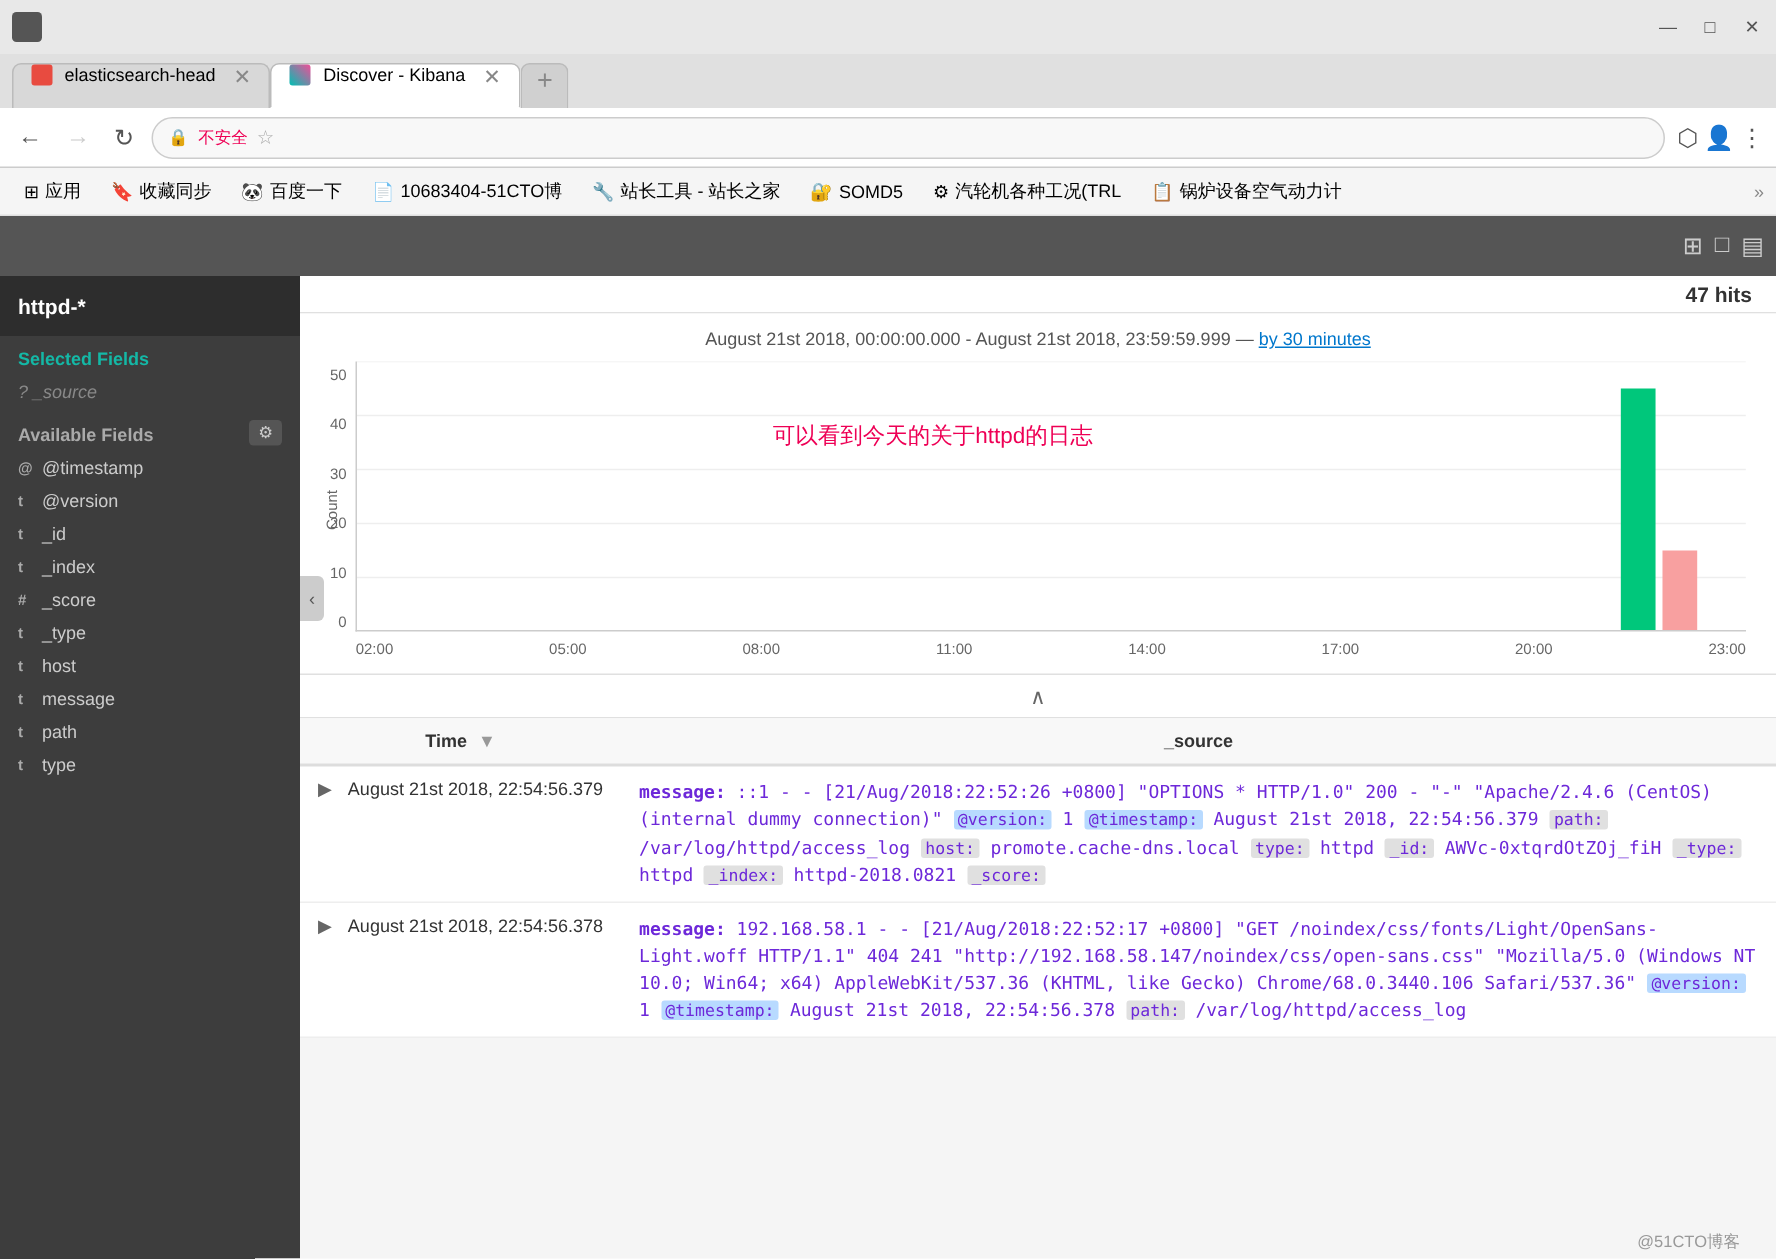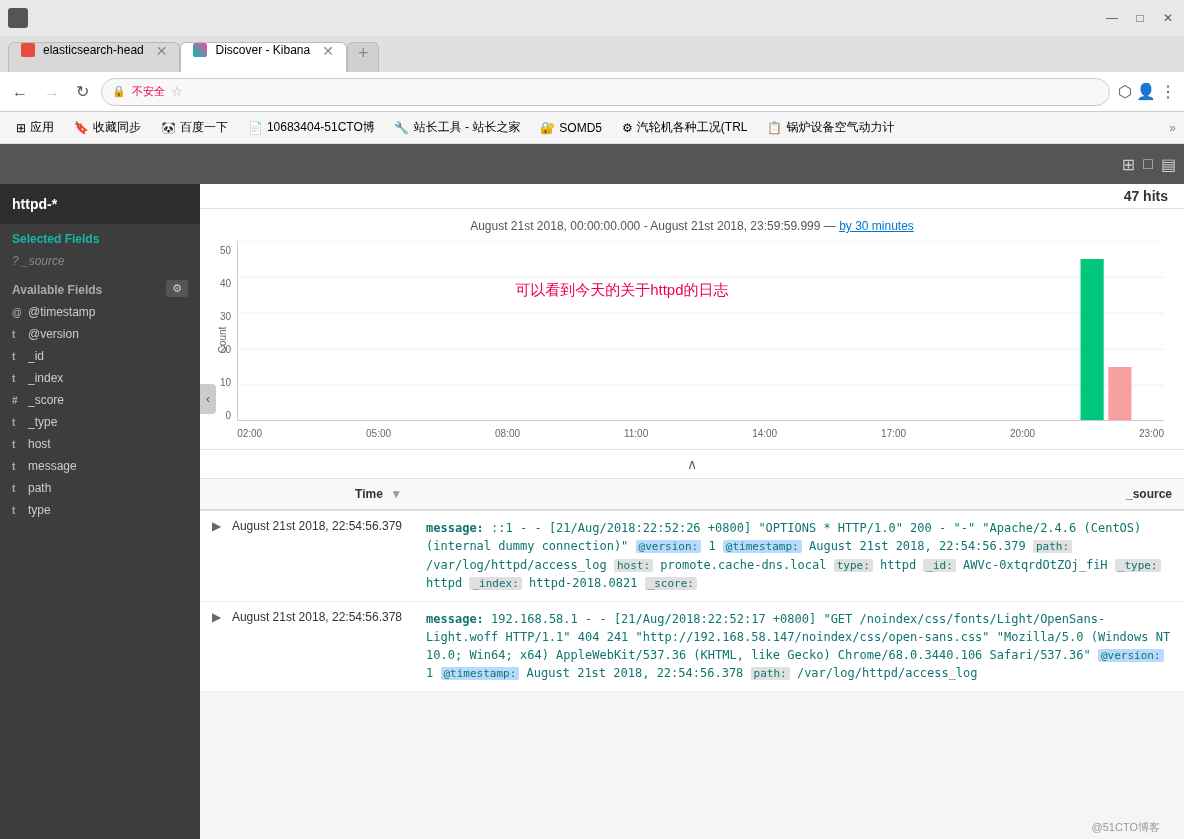--- a/index.html
+++ b/index.html
@@ -53,26 +53,26 @@
     .chart-title { text-align: center; font-size: 12px; color: #555; margin-bottom: 8px; }
     
     .chart-xlabel { text-align: center; font-size: 11px; color: #666; margin-top: 4px; }
 
     
     .collapse-chart { display: flex; justify-content: center; padding: 6px; background: #fff; border-bottom: 1px solid #e0e0e0; cursor: pointer; }
     .collapse-chart-btn { color: #666; font-size: 14px; }
 
     
     .results-table { width: 100%; border-collapse: collapse; background: #fff; }
-    .results-table th { text-align: right; padding: 8px 12px; border-bottom: 2px solid #ddd; font-size: 12px; color: #333; background: #f8f8f8; cursor: pointer; }
+    .results-table th { text-align: center; padding: 8px 0; border-bottom: 2px solid #ddd; font-size: 12px; color: #333; background: #f8f8f8; cursor: pointer; }
     .results-table th .sort-icon { color: #999; margin-left: 4px; }
     .results-table td { padding: 8px 12px; border-bottom: 1px solid #eee; vertical-align: top; font-size: 12px; }
     .expand-btn { cursor: pointer; color: #666; margin-right: 8px; }
     .time-cell { color: #333; white-space: nowrap; min-width: 180px; }
-    .source-cell { font-family: monospace; font-size: 11px; color: #0f766e; line-height: 1.5; }
+    .source-cell { font-family: monospace; font-size: 11px; color: #6d28d9; line-height: 1.5; }
     .kv-tag { background: #e0e0e0; border-radius: 2px; padding: 0 3px; font-family: monospace; font-size: 11px; display: inline; }
     .kv-tag.blue { background: #b8daff; }
 
     .watermark { position: fixed; bottom: 4px; right: 24px; font-size: 11px; color: #999; }
   </style>
 </head>
 <body>
 
 <div class="title-bar">
   <div style="width:20px;height:20px;background:#555;border-radius:3px;"></div>

